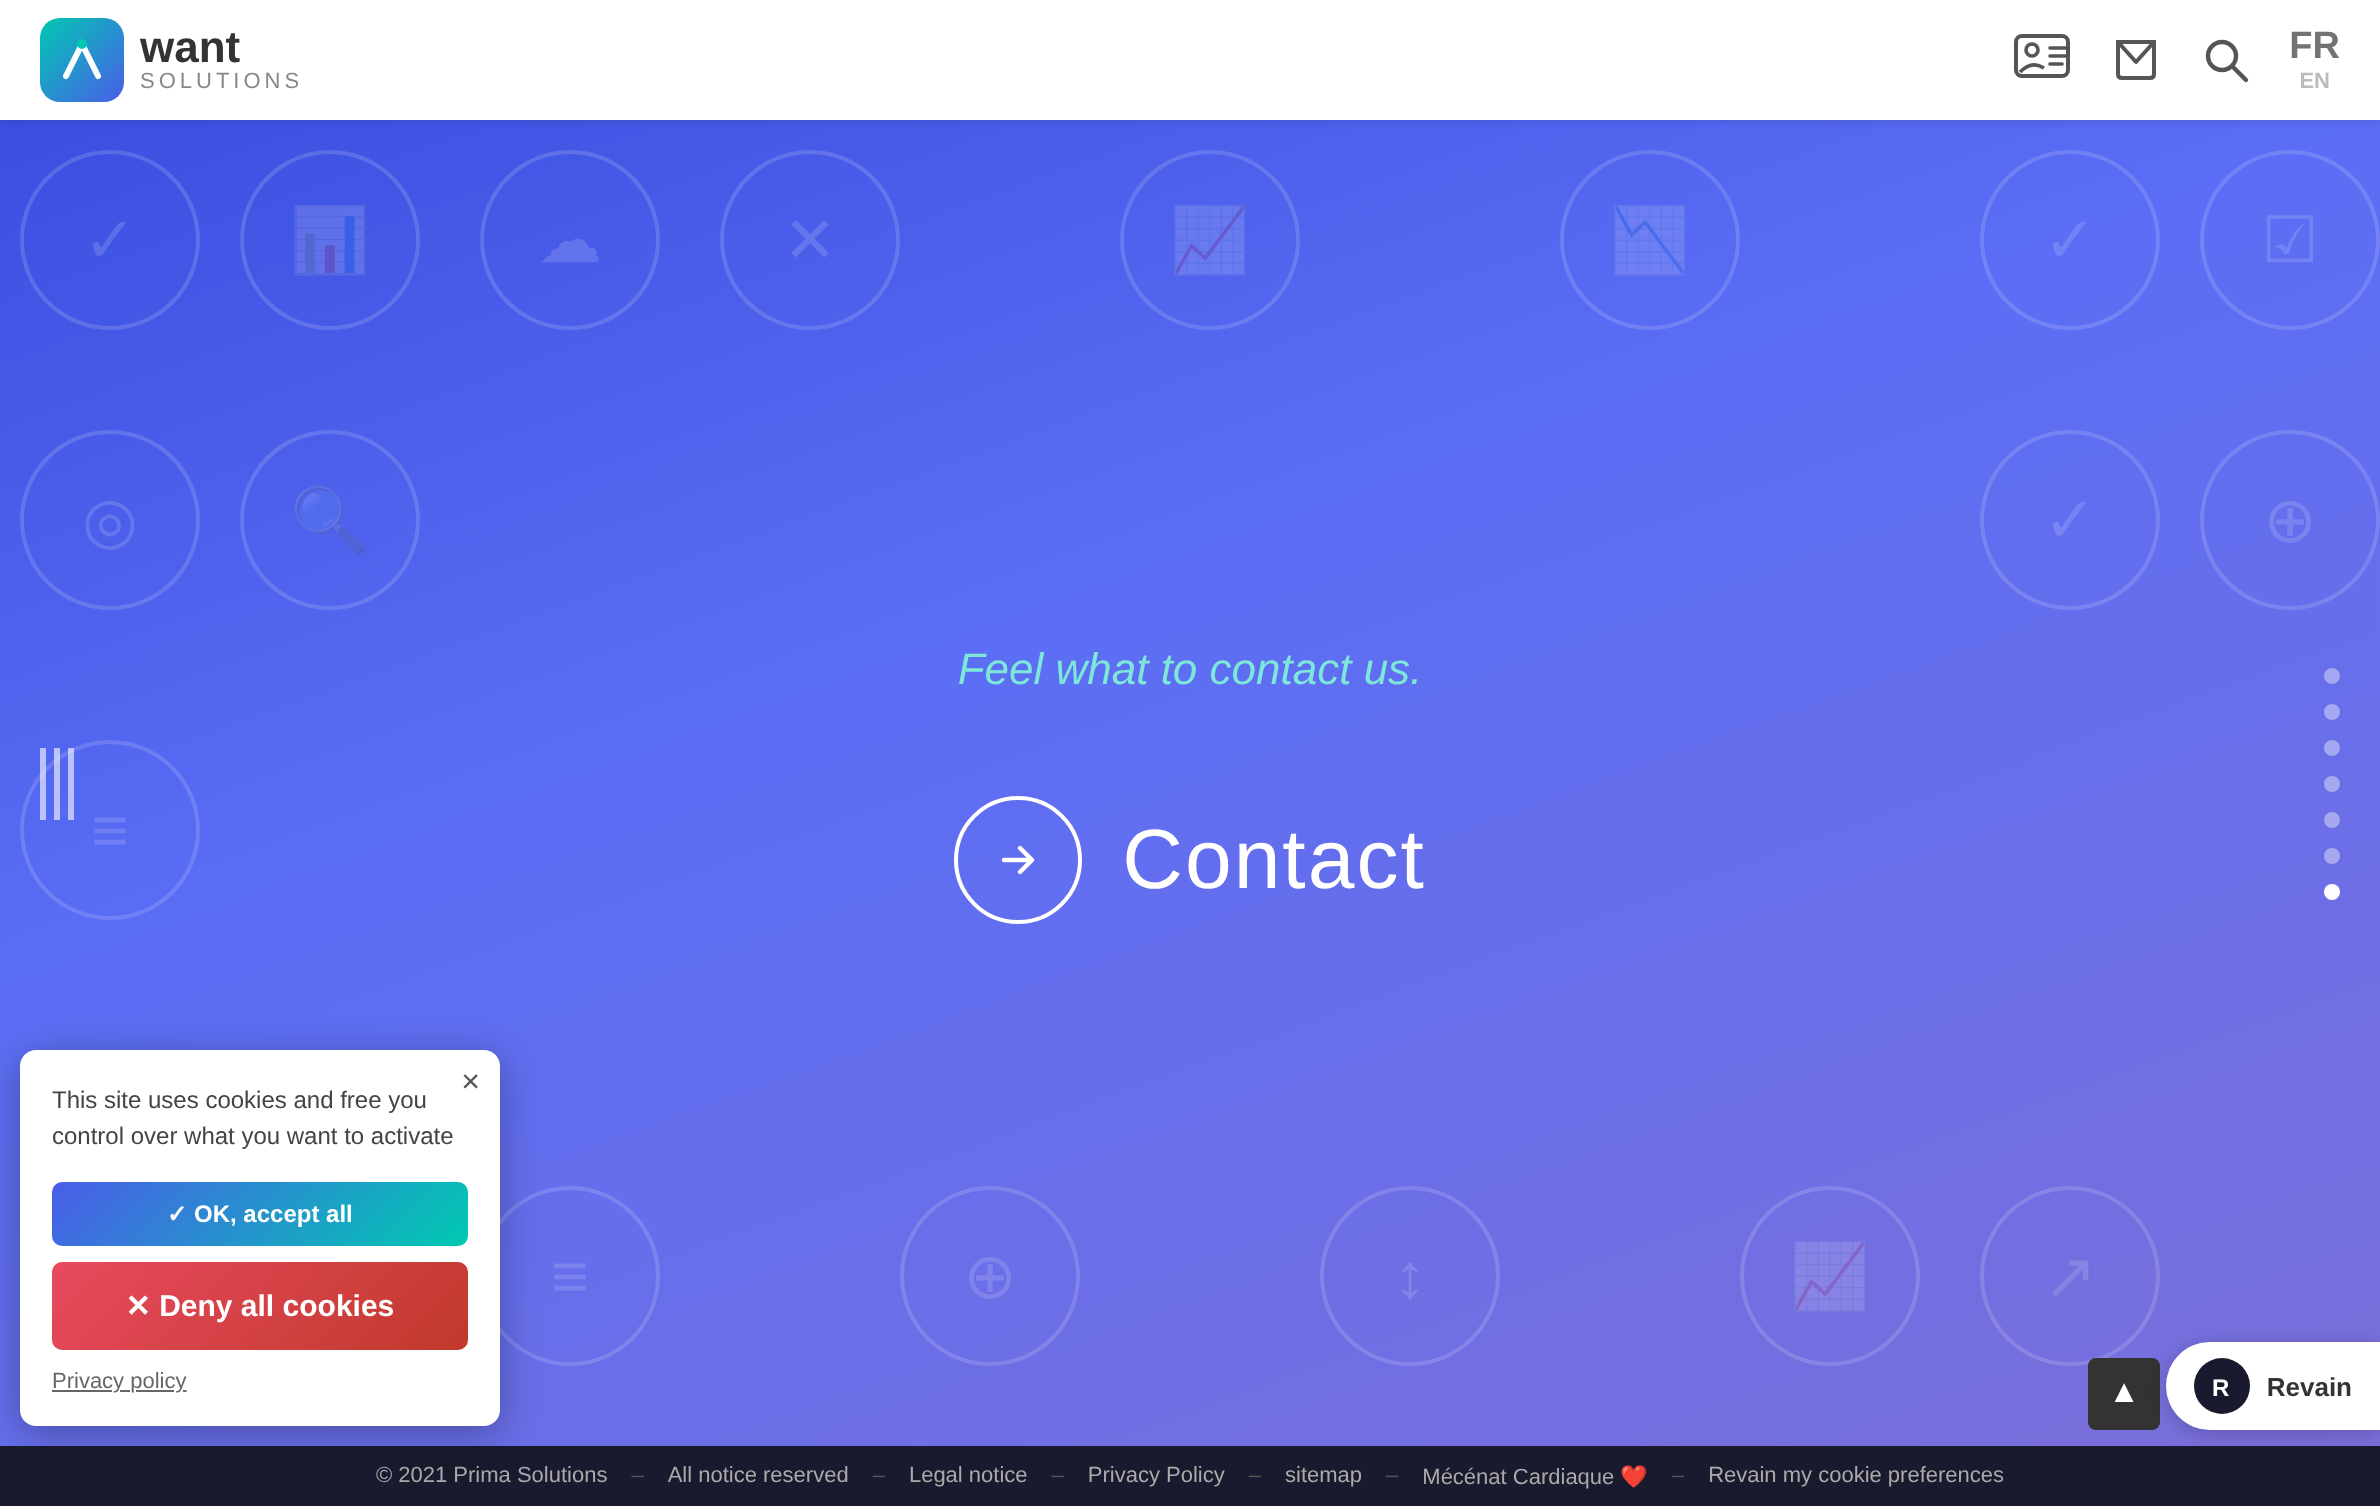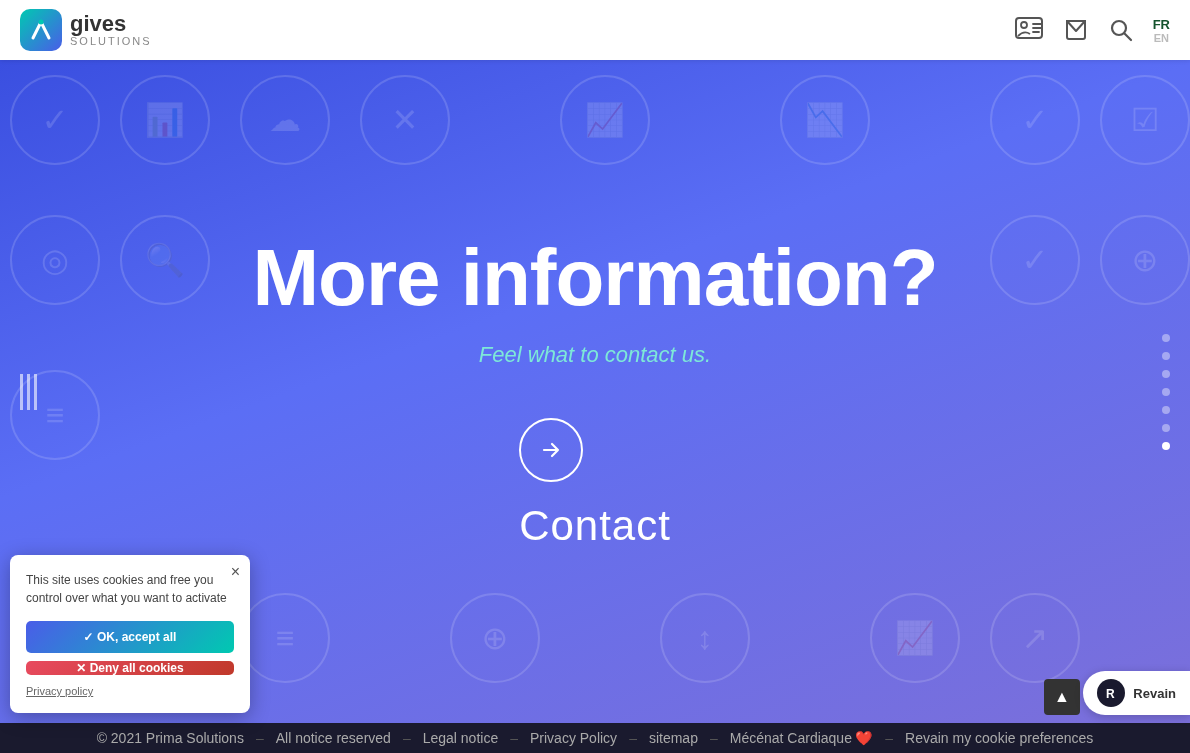--- a/index.html
+++ b/index.html
@@ -69,21 +69,21 @@
       display: flex;
       flex-direction: column;
       align-items: center;
       font-size: 11px;
       font-weight: bold;
       color: #333;
       cursor: pointer;
       border: none;
       background: none;
     }
-    .lang-switcher .active-lang { color: #14532d; font-size: 13px; }
+    .lang-switcher .active-lang { color: #737373; font-size: 19px; }
     .lang-switcher .inactive-lang { color: #bbb; font-size: 11px; }
 
     
     .hero {
       position: absolute;
       top: 60px;
       left: 0; right: 0;
       bottom: 30px;
       background: linear-gradient(160deg, #3a4fe0 0%, #5b6ef5 40%, #7b6fda 100%);
       overflow: hidden;
@@ -128,26 +128,26 @@
       letter-spacing: -1px;
     }
     .hero-subtitle {
       font-size: 22px;
       color: #7de8d8;
       margin-bottom: 50px;
       font-style: italic;
     }
     .contact-btn {
       display: inline-flex;
+      align-items: center;
       gap: 20px;
       background: none;
       border: none;
       cursor: pointer;
       text-decoration: none;
-      flex-direction: column;
     }
     .contact-circle {
       width: 64px;
       height: 64px;
       border-radius: 50%;
       border: 2px solid white;
       display: flex;
       align-items: center;
       justify-content: center;
       color: white;
@@ -202,21 +202,21 @@
     .footer-bar {
       position: absolute;
       bottom: 0;
       left: 0; right: 0;
       height: 30px;
       background: #1a1a2e;
       display: flex;
       align-items: center;
       justify-content: center;
       gap: 12px;
-      font-size: 14px;
+      font-size: 11px;
       color: #aaa;
       z-index: 50;
     }
     .footer-bar a, .footer-bar span {
       color: #aaa;
       text-decoration: none;
       cursor: pointer;
     }
     .footer-bar .separator { color: #555; }
 
@@ -257,27 +257,27 @@
       border: none;
       border-radius: 5px;
       cursor: pointer;
       font-size: 12px;
       font-weight: bold;
       margin-bottom: 8px;
     }
     .cookie-deny {
       display: block;
       width: 100%;
-      padding: 0;
+      padding: 13px;
       background: linear-gradient(135deg, #e84a5f, #c0392b);
       color: white;
       border: none;
       border-radius: 5px;
       cursor: pointer;
-      font-size: 12px;
+      font-size: 15px;
       font-weight: bold;
       margin-bottom: 8px;
     }
     .cookie-personalize {
       display: block;
       width: 100%;
       padding: 9px;
       background: #f5f5f5;
       color: #333;
       border: 1px solid #ddd;
@@ -355,21 +355,21 @@
 
 <header class="header">
   <div class="logo-area">
     <div class="logo-icon">
       <svg width="28" height="28" viewBox="0 0 28 28" fill="none">
         <path d="M6 22 L14 6 L22 22" stroke="white" stroke-width="3" stroke-linecap="round" stroke-linejoin="round" fill="none"></path>
         <circle cx="14" cy="6" r="2.5" fill="#00c9b1"></circle>
       </svg>
     </div>
     <div class="logo-text">
-      <span class="logo-text-prima">gives</span>
+      <span class="logo-text-prima">want</span>
       <span class="logo-text-solutions">solutions</span>
     </div>
   </div>
   <div class="header-icons">
     <button class="header-icon-btn">
       <svg width="28" height="26" viewBox="0 0 28 26" fill="none" xmlns="http://www.w3.org/2000/svg">
         <rect x="1" y="1" width="26" height="20" rx="3" stroke="#555" stroke-width="2" fill="none"></rect>
         <circle cx="9" cy="8" r="3" stroke="#555" stroke-width="1.8" fill="none"></circle>
         <path d="M3 19 Q9 13 15 17" stroke="#555" stroke-width="1.8" fill="none"></path>
         <line x1="18" y1="7" x2="26" y2="7" stroke="#555" stroke-width="1.8" stroke-linecap="round"></line>
@@ -424,21 +424,20 @@
     <div class="bg-icon-circle" style="bottom:40px;left:990px;">↗</div>
   </div>
 
   <div class="left-lines">
     <div class="vert-line"></div>
     <div class="vert-line"></div>
     <div class="vert-line"></div>
   </div>
 
   <div class="hero-content">
-    <h1 class="hero-title">More information?</h1>
     <p class="hero-subtitle">Feel what to contact us.</p>
     <a class="contact-btn" href="#">
       <div class="contact-circle">
         <svg width="24" height="24" viewBox="0 0 24 24" fill="none">
           <path d="M5 12 H19 M13 6 L19 12 L13 18" stroke="white" stroke-width="2.2" stroke-linecap="round" stroke-linejoin="round"></path>
         </svg>
       </div>
       <span class="contact-label">Contact</span>
     </a>
   </div>

